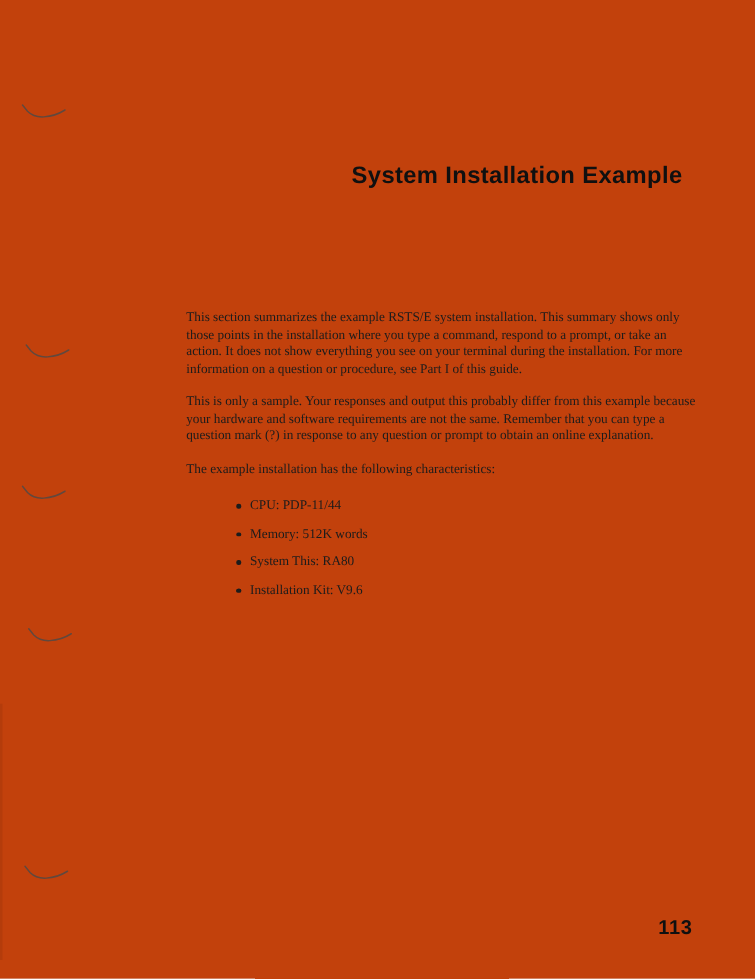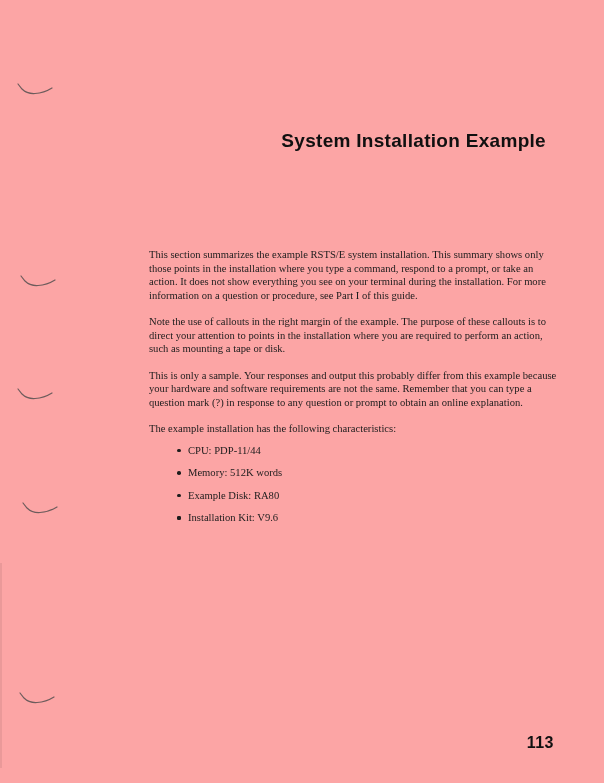--- a/index.html
+++ b/index.html
@@ -4,21 +4,21 @@
 <style>
   html, body {
     margin: 0;
     padding: 0;
     background: #e8e8e8;
   }
   .page {
     position: relative;
     width: 604px;
     height: 783px;
-    background: #fca5a5;
+    background: #c2410c;
     overflow: hidden;
     font-family: "Liberation Serif", serif;
   }
   .title {
     position: absolute;
     left: 137px;
     right: 58px;
     top: 130px;
     margin: 0;
     text-align: right;
@@ -40,21 +40,21 @@
     text-align: left;
   }
   .content p {
     margin: 0 0 13px 0;
   }
   .content p.lead-in {
     margin-bottom: 8px;
   }
   .char-list {
     list-style: none;
-    margin: 4px;
+    margin: 16px;
     padding: 0 0 0 24px;
   }
   .char-list li {
     position: relative;
     padding-left: 11px;
     margin-bottom: 9px;
   }
   .bullet-dot {
     position: absolute;
     left: 0;
@@ -103,36 +103,35 @@
 </style>
 </head>
 <body>
 
 <div class="page">
 
   <h1 class="title">System Installation Example</h1>
 
   <div class="content">
     <p>This section summarizes the example RSTS/E system installation. This summary shows only those points in the installation where you type a command, respond to a prompt, or take an action. It does not show everything you see on your terminal during the installation. For more information on a question or procedure, see Part I of this guide.</p>
-    <p>Note the use of callouts in the right margin of the example. The purpose of these callouts is to direct your attention to points in the installation where you are required to perform an action, such as mounting a tape or disk.</p>
     <p>This is only a sample. Your responses and output this probably differ from this example because your hardware and software requirements are not the same. Remember that you can type a question mark (?) in response to any question or prompt to obtain an online explanation.</p>
     <p class="lead-in">The example installation has the following characteristics:</p>
 
     <ul class="char-list">
       <li>
         <span class="bullet-dot"></span>
         <span>CPU: PDP-11/44</span>
       </li>
       <li>
         <span class="bullet-dot"></span>
         <span>Memory: 512K words</span>
       </li>
       <li>
         <span class="bullet-dot"></span>
-        <span>Example Disk: RA80</span>
+        <span>System This: RA80</span>
       </li>
       <li>
         <span class="bullet-dot"></span>
       </li>
       <li>
         <span class="bullet-dot"></span>
         <span>Installation Kit: V9.6</span>
       </li>
     </ul>
   </div>

